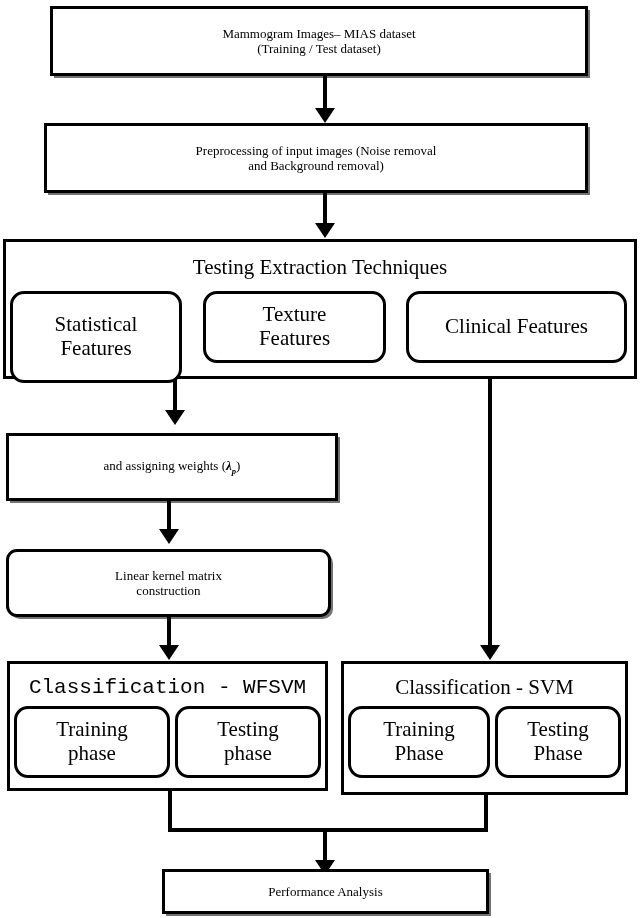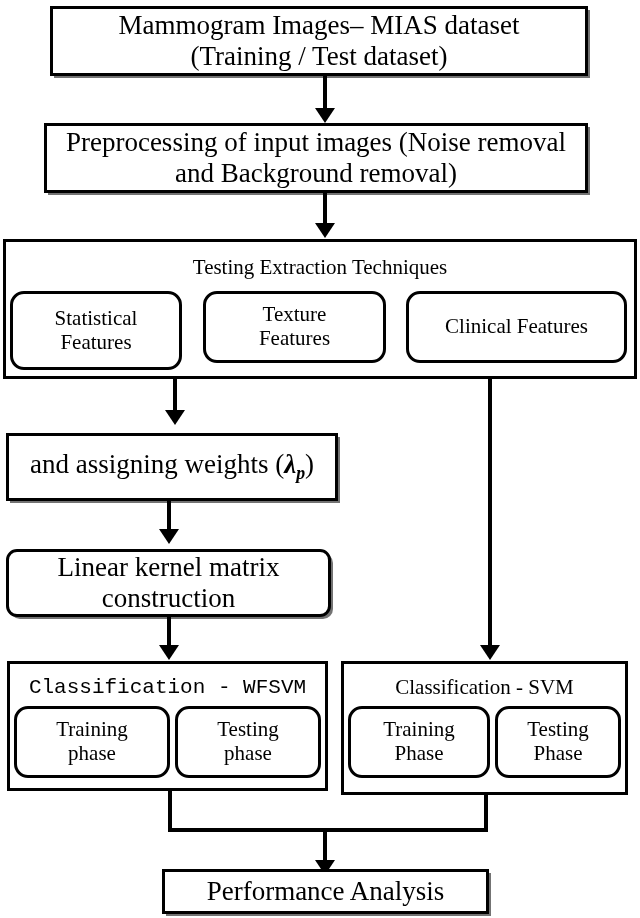--- a/index.html
+++ b/index.html
@@ -23,21 +23,21 @@
   .box {
     position: absolute;
     box-sizing: border-box;
     background: #ffffff;
     border: 3px solid #000000;
     display: flex;
     align-items: center;
     justify-content: center;
     text-align: center;
     line-height: 1.16;
-    font-size: 27px;
+    font-size: 13px;
     padding: 2px 6px;
   }
   .box.shadowed {
     box-shadow: 3px 3px 0 -1px rgba(0,0,0,0.55);
   }
   
   .group {
     position: absolute;
     box-sizing: border-box;
     background: #ffffff;
@@ -116,21 +116,21 @@
       <div>and Background removal)</div>
     </div>
   </div>
 
   <div class="vline" style="left:323px; top:193px; height:32px;"></div>
   <div class="arrowhead" style="left:315px; top:223px;"></div>
 
   <div class="group" style="left:3px; top:239px; width:634px; height:140px;">
     <div class="group-title" style="top:14px;">Testing Extraction Techniques</div>
   </div>
-  <div class="rbox" style="left:10px; top:291px; width:172px; height:79px;">
+  <div class="rbox" style="left:10px; top:291px; width:172px; height:92px;">
     <div>
       <div>Statistical</div>
       <div>Features</div>
     </div>
   </div>
   <div class="rbox" style="left:203px; top:291px; width:183px; height:72px;">
     <div>
       <div>Texture</div>
       <div>Features</div>
     </div>

